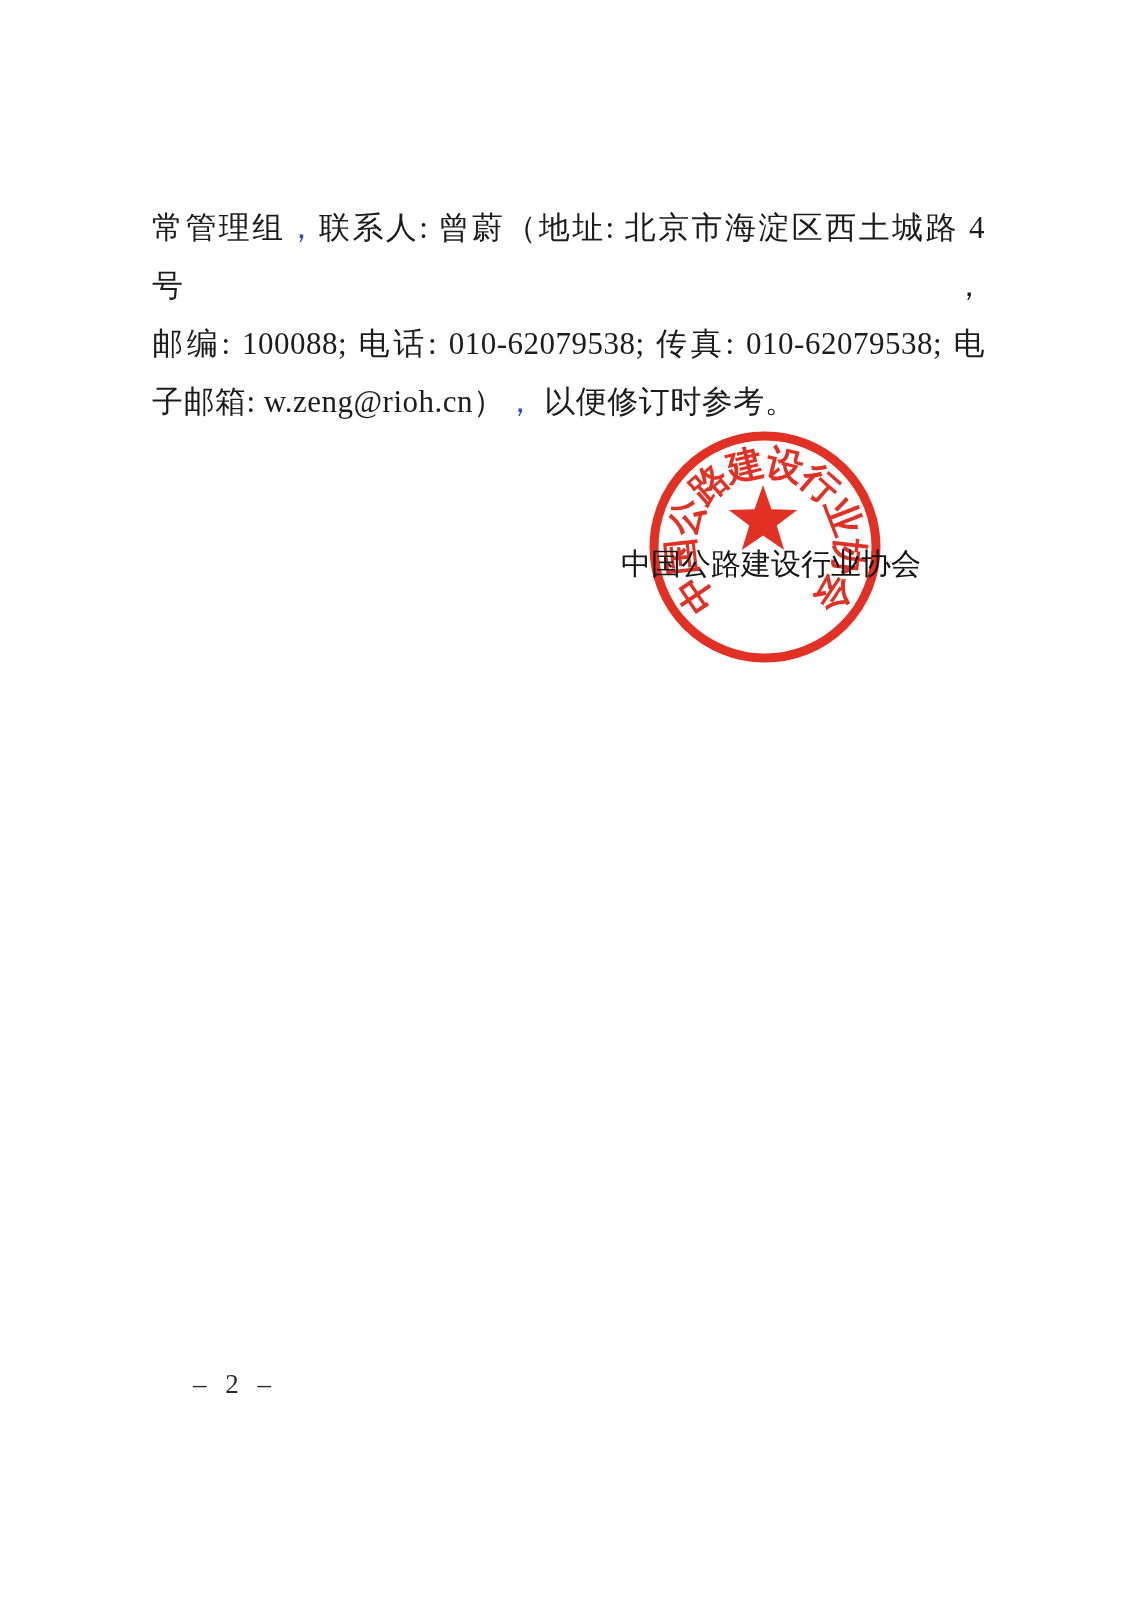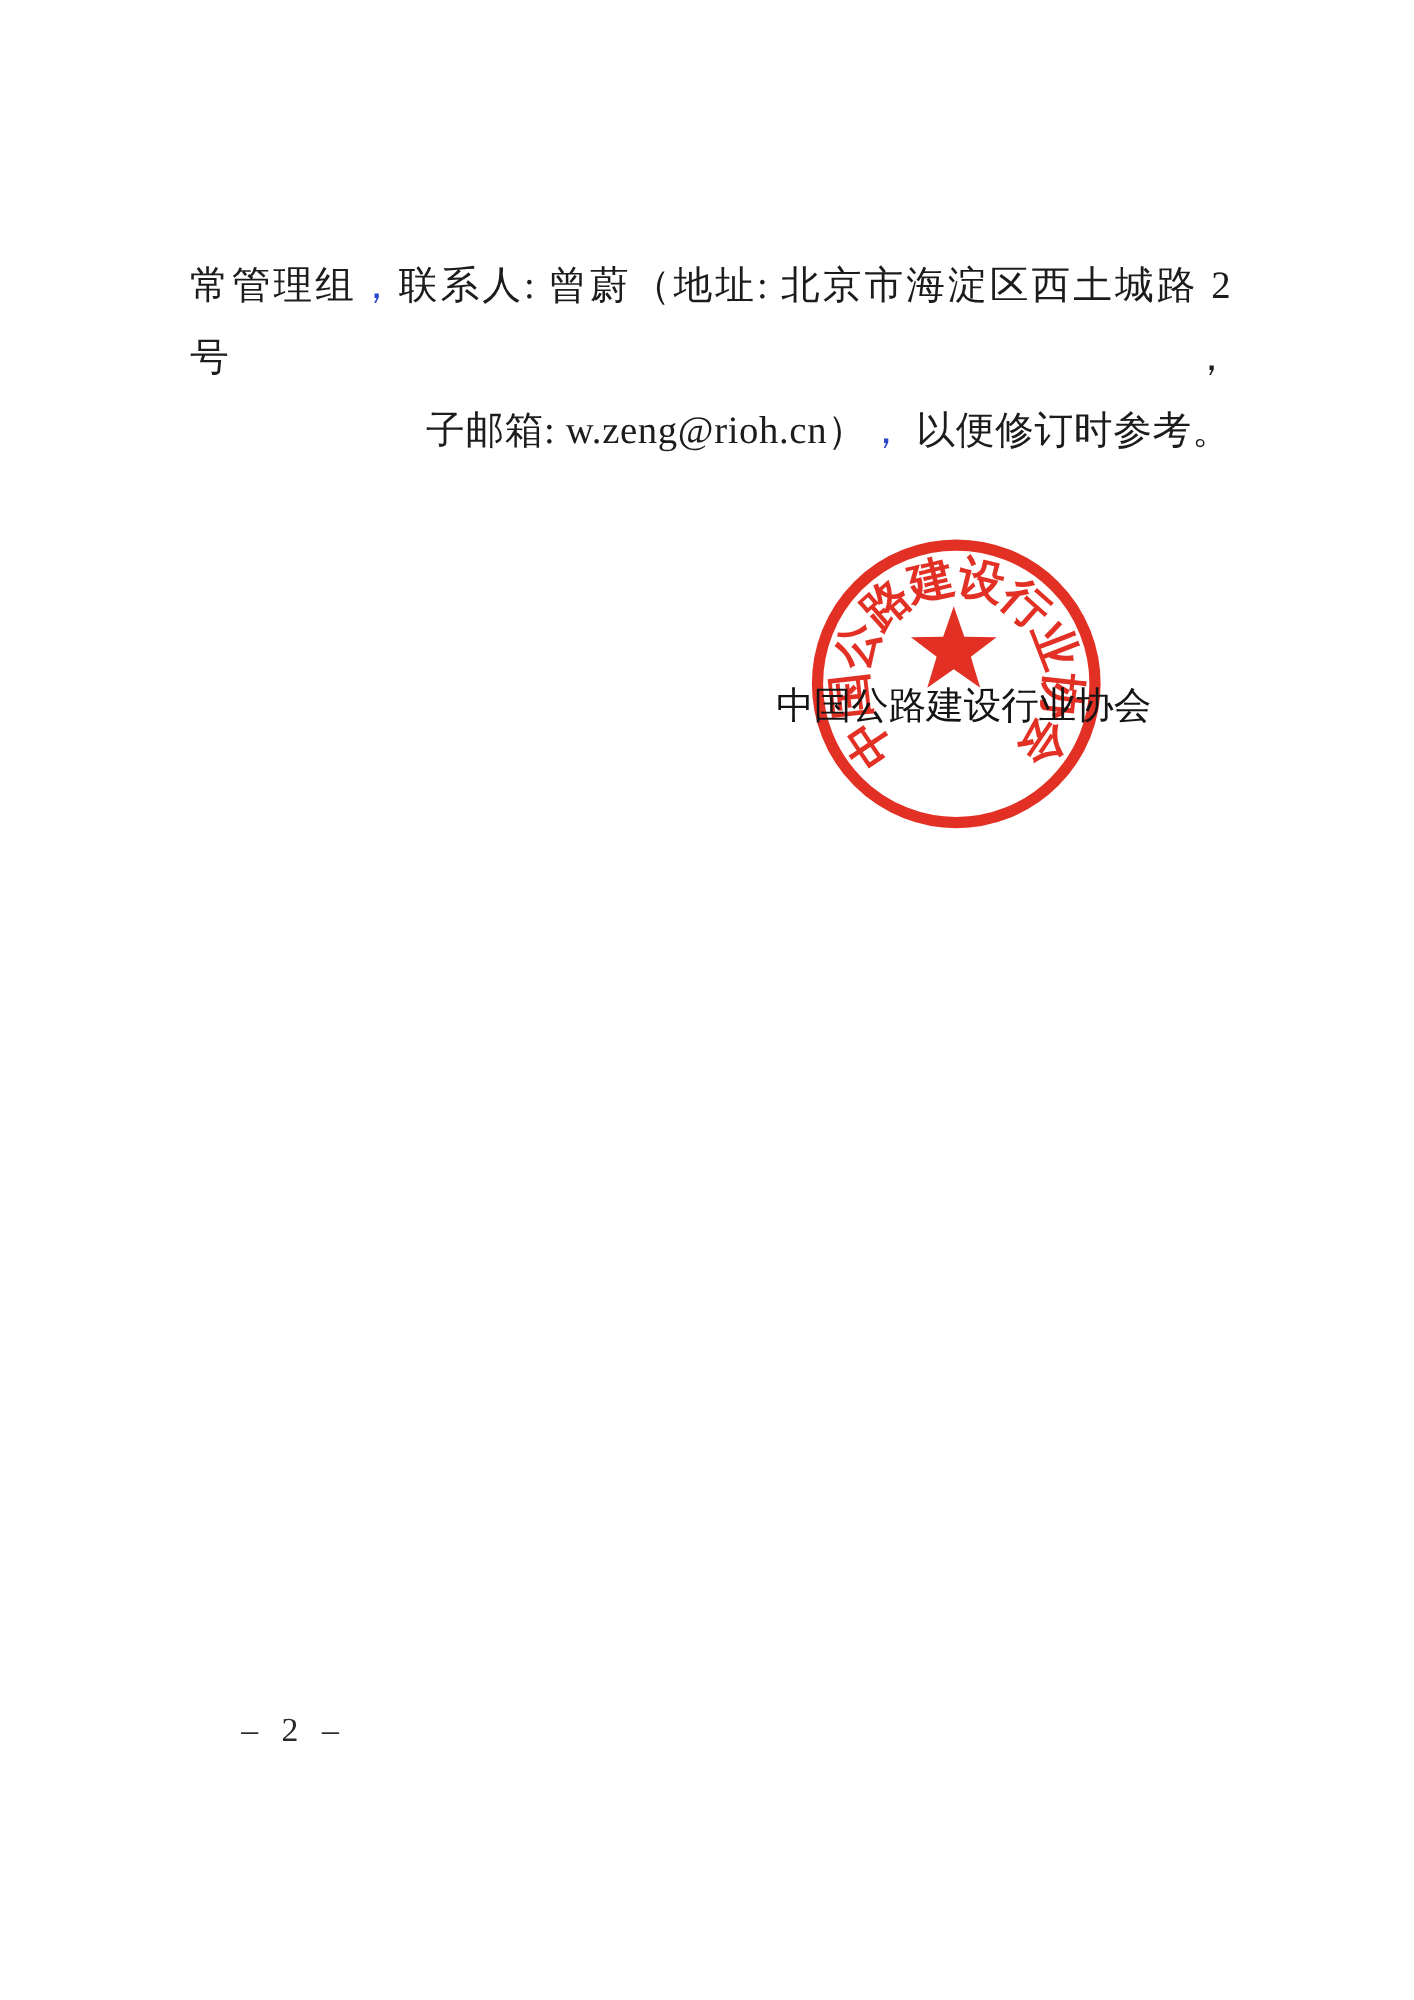--- a/index.html
+++ b/index.html
@@ -14,21 +14,21 @@
   .body-text {
     position: absolute;
     left: 152px;
     top: 199px;
     width: 833px;
     font-size: 31px;
     line-height: 58px;
     color: var(--ink, #1c1c1c);
     letter-spacing: 0.5px;
   }
-  .body-text .line { white-space: nowrap; text-align: right; }
+  .body-text .line { white-space: nowrap; }
   .body-text .line.justify {
     white-space: normal;
     text-align: justify;
     text-align-last: justify;
     text-justify: inter-character;
   }
   .body-text .blue { color: var(--blue, #2c46c8); }
   .body-text .ink { color: var(--ink, #1c1c1c); }
 
   .seal {
@@ -77,21 +77,22 @@
     color: #2a2a2a;
     white-space: nowrap;
   }
 </style>
 </head>
 <body>
 
 <div class="page">
 
   <div class="body-text">
-      <div class="line justify"><span class="ink">常管理组</span><span class="blue">，</span><span class="ink">联系人: 曾蔚（地址: 北京市海淀区西土城路 2 号，</span></div>
+      <div class="line justify"><span class="ink">常管理组</span><span class="blue">，</span><span class="ink">联系人: 曾蔚（地址: 北京市海淀区西土城路 4 号，</span></div>
+      <div class="line justify"><span class="ink">邮编: 100088; 电话: 010-62079538; 传真: 010-62079538; 电</span></div>
       <div class="line"><span class="ink">子邮箱: w.zeng@rioh.cn）</span><span class="blue">，</span><span class="ink"> 以便修订时参考。</span></div>
     </div>
 
   <svg class="seal" viewBox="-140 -140 280 280">
     <circle cx="0" cy="0" r="111" fill="none" stroke-width="9" class="seal-stroke" stroke="#e1271b"></circle>
     <polygon class="seal-fill" transform="translate(-2,-26)" points="0,-36 8.46,-11.65 34.24,-11.12 13.7,4.45 21.16,29.12 0,14.4 -21.16,29.12 -13.7,4.45 -34.24,-11.12 -8.46,-11.65" fill="#e1271b"></polygon>
     <g id="seal-arc">
         <text class="seal-char" fill="#e1271b" transform="translate(-69.6 47.0) rotate(-124.0)">中</text>
         <text class="seal-char" fill="#e1271b" transform="translate(-83.5 9.4) rotate(-96.4)">国</text>
         <text class="seal-char" fill="#e1271b" transform="translate(-78.4 -30.3) rotate(-68.9)">公</text>

